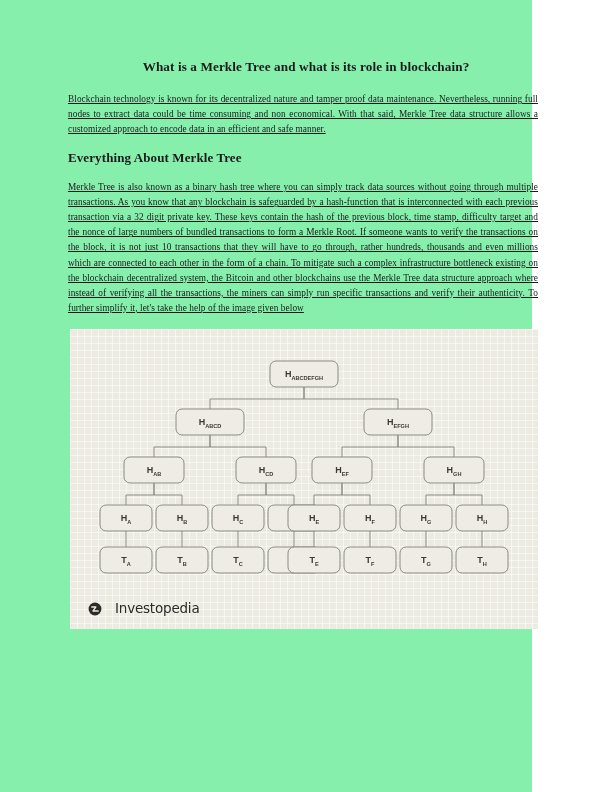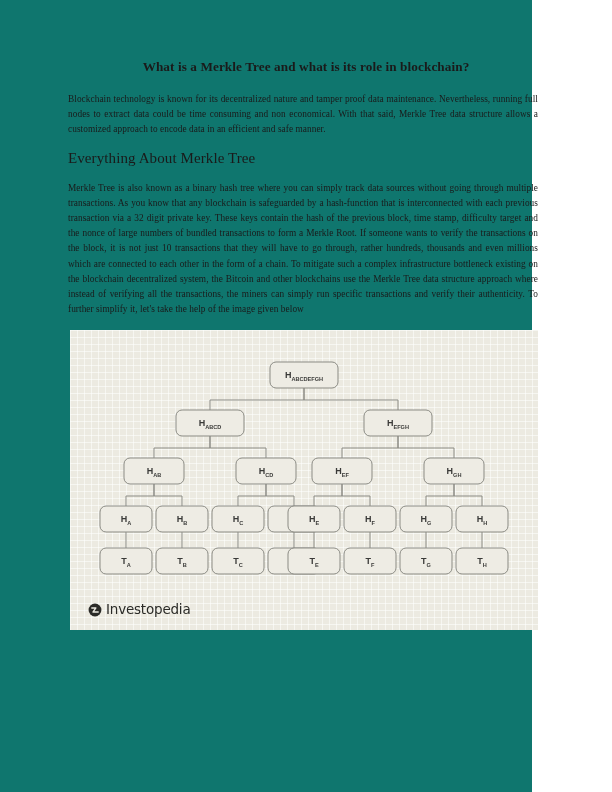--- a/index.html
+++ b/index.html
@@ -13,21 +13,21 @@
     font-family: "Liberation Serif", "DejaVu Serif", serif;
     color: #1a1a1a;
     overflow: hidden;
   }
   .page {
     position: relative;
     width: 532px;
     height: 792px;
     box-sizing: border-box;
     padding: 0;
-    background: #0f766e;
+    background: #86efac;
   }
   .content {
     position: absolute;
     left: 68px;
     top: 58px;
     width: 476px;
   }
 
   
   .doc-title {
@@ -38,24 +38,25 @@
     margin: 0 0 17px 0;
     letter-spacing: 0.1px;
     line-height: 1.3;
   }
   .para {
     font-size: 9.3px;
     line-height: 1.62;
     text-align: justify;
     margin: 0 6px 13px 0;
     letter-spacing: 0.06px;
+    text-decoration: underline;
   }
   .section-head {
-    font-size: 15px;
-    font-weight: normal;
+    font-size: 13px;
+    font-weight: bold;
     margin: 0 0 14px 0;
     letter-spacing: 0.1px;
   }
 
   
   .figure {
     position: relative;
     width: 468px;
     height: 300px;
     margin: 4px 0 14px 2px;
@@ -92,21 +93,21 @@
   .nl-main { font-size: 9px; }
   .nl-sub  { font-size: 5.6px; }
 
   
   .logo {
     position: absolute;
     left: 18px;
     bottom: 13px;
     display: flex;
     align-items: flex-end;
-    gap: 4px;
+    gap: 13px;
   }
   .logo-mark {
     width: 14px;
     height: 14px;
     flex: 0 0 auto;
   }
   .logo-text {
     font-family: "DejaVu Sans", "Liberation Sans", sans-serif;
     font-size: 13.5px;
     color: #2b2b28;

